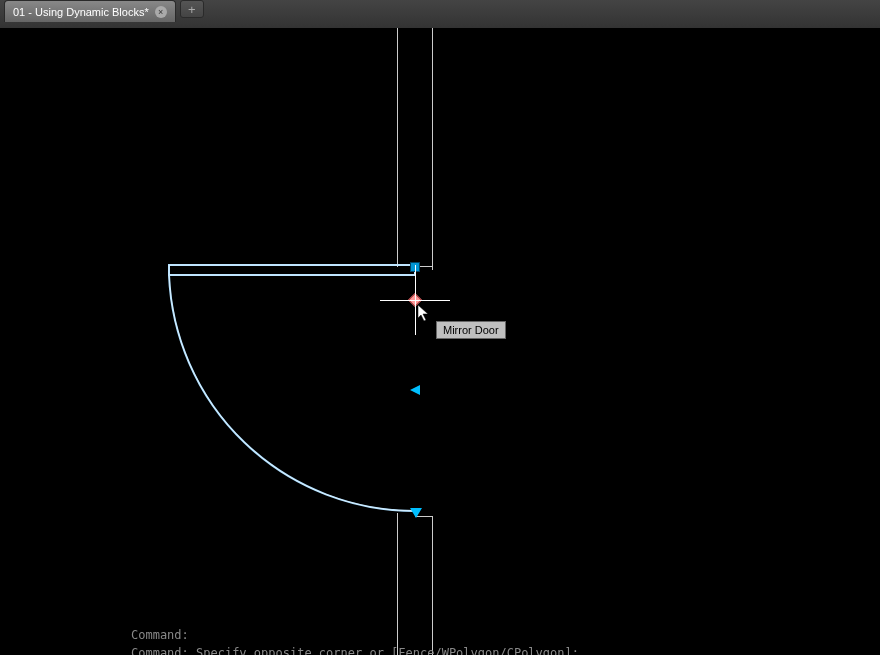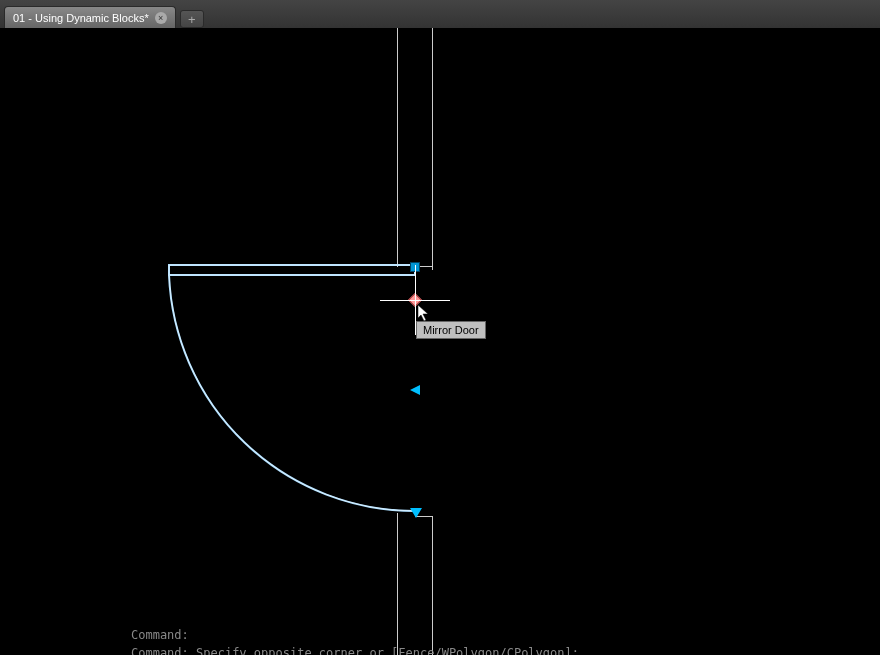--- a/index.html
+++ b/index.html
@@ -8,21 +8,21 @@
       height: 655px;
       background: #1a1a1a;
       font-family: "Segoe UI", Arial, sans-serif;
       overflow: hidden;
       position: relative;
     }
     .tab-bar {
       height: 28px;
       background: linear-gradient(to bottom, #444, #333);
       display: flex;
-      align-items: flex-end;
+      align-items: flex-start;
       padding-left: 4px;
     }
     .tab {
       background: linear-gradient(to bottom, #888, #666);
       height: 22px;
       padding: 0 8px;
       border-radius: 4px 4px 0 0;
       display: flex;
       align-items: center;
       color: #fff;
@@ -187,20 +187,20 @@
     <div class="h"></div>
     <div class="v"></div>
   </div>
 
   <div class="cursor-arrow" style="left:417px; top:276px;">
     <svg width="14" height="18" viewBox="0 0 14 18">
       <path d="M1 1 L1 14 L4 11 L7 17 L9 16 L6 10 L11 10 Z" fill="#fff" stroke="#000" stroke-width="0.5"></path>
     </svg>
   </div>
 
-  <div class="tooltip" style="left:416px; top:293px;">
+  <div class="tooltip" style="left:436px; top:293px;">
     <span>Mirror Door</span>
   </div>
 
   <div class="command-line" style="top:586px;margin-top:14px;">Command:</div>
   <div class="command-line" style="top:618px;">Command: Specify opposite corner or [Fence/WPolygon/CPolygon]:</div>
 
 </div>
 
 </body></html>

